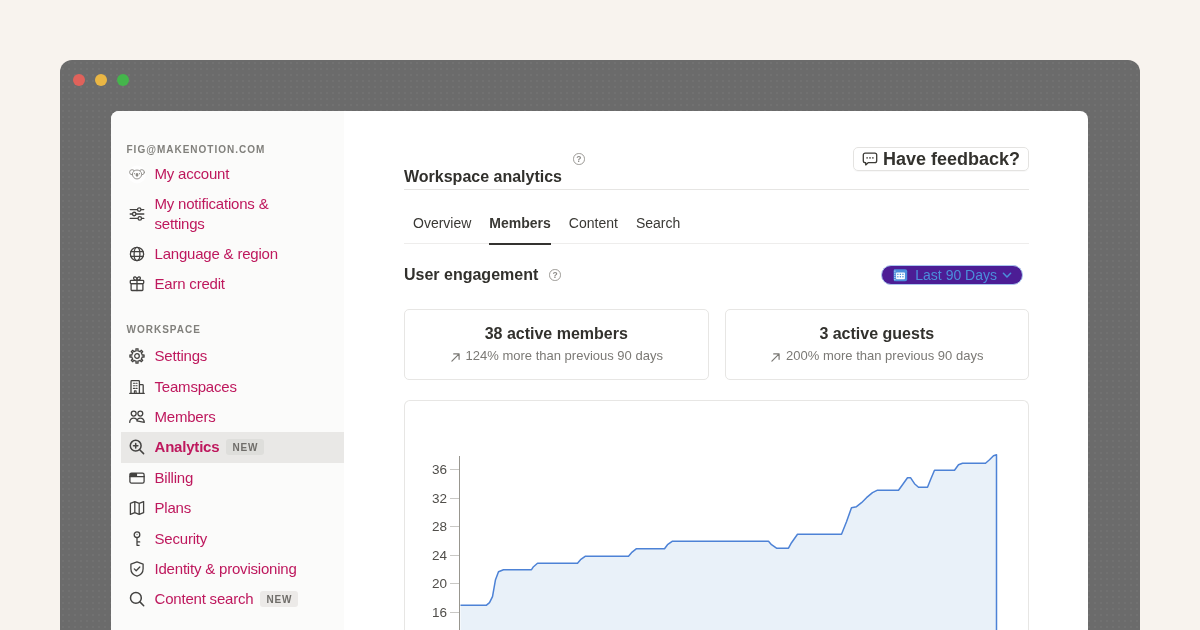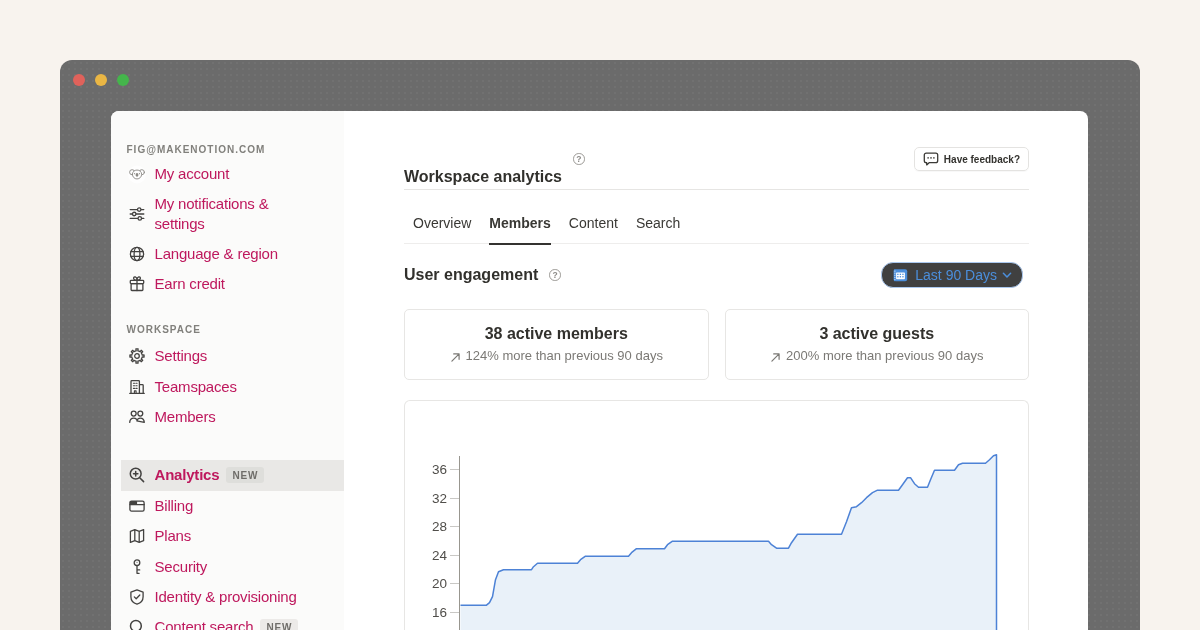--- a/index.html
+++ b/index.html
@@ -17,44 +17,44 @@
            background:#ffffff; border-radius:8px 8px 0 0; display:flex; overflow:hidden; }
   
   .side { width:233px; background:#fbfbfa; flex-shrink:0; padding-top:30px; position:relative; }
   .acct-label, .ws-label { font-size:10px; letter-spacing:1px; color:#81807c;
             font-weight:700; padding-left:15.5px; height:18px; line-height:18px; }
   .item { height:30px; display:flex; align-items:center; padding-left:17px; position:relative; }
   .item.two { height:50px; }
   .ws-label ~ .item { height:30.4px; }
   .item .ic { width:18px; height:18px; flex-shrink:0; display:flex; align-items:center; justify-content:center; }
   .item .lbl { margin-left:8.5px; font-size:15px; color:#be185d; letter-spacing:-0.2px; line-height:20px; }
-  .item.sel { background:#e9e8e6; margin-left:10px; padding-left:7px;margin-top:28px; }
+  .item.sel { background:#e9e8e6; margin-left:10px; padding-left:7px; }
   .item.sel .lbl { font-weight:700; }
   .badge { margin-left:7px; background:#dededb; color:#6f6d69; font-size:10px; font-weight:700;
            letter-spacing:0.8px; padding:2.5px 6px; border-radius:3px; }
   .badge.onwhite { background:#eceae8; }
   .ws-label { margin-top:22px; margin-bottom:2px; }
   svg.si { stroke:#434240; fill:none; stroke-width:1.3; stroke-linecap:round; stroke-linejoin:round; }
   
   .main { flex:1; padding:36px 59px 0 60px; position:relative; }
   .hdr { display:flex; align-items:center; height:24px; }
   .h1 { font-size:16px; font-weight:700; color:#31302c;margin-top:36px; }
   .help { width:11.5px; height:11.5px; border:1px solid #9d9b97; border-radius:50%; color:#8a8885;
           font-size:8.5px; font-weight:700; display:inline-flex; align-items:center; justify-content:center;
           margin-left:11px; }
   .fb-btn { margin-left:auto; height:24px; border:1px solid #e4e3e1; border-radius:5px;
             display:flex; align-items:center; padding:0 8px; box-shadow:0 1px 1px rgba(0,0,0,0.03); }
-  .fb-btn span { font-size:10px; font-weight:700; color:#33322e; margin-left:5px; }
+  .fb-btn span { font-size:18px; font-weight:700; color:#33322e; margin-left:5px; }
   .div1 { height:1px; background:#e6e5e3; margin-top:18px; }
   .tabs { display:flex; margin-top:14px; padding-left:9px; height:40px; border-bottom:1px solid #eeedec; align-items:flex-start; }
   .tab { font-size:14px; color:#393834; margin-right:18px; line-height:20px; margin-top:9px; }
   .tab.on { font-weight:700; border-bottom:2px solid #343330; padding-bottom:10px; }
   .eng-row { display:flex; align-items:center; margin-top:19px; height:24px; }
   .h2 { font-size:16px; font-weight:700; color:#31302c; }
-  .pill { margin-left:auto; margin-right:6px; height:26px; border:1px solid #aac8ef; border-radius:12px; background:#404040;
+  .pill { margin-left:auto; margin-right:6px; height:20px; border:1px solid #aac8ef; border-radius:12px; background:#4c1d95;
           display:flex; align-items:center; padding:0 10px 0 11px; }
   .pill span { color:#4b8edb; font-size:14px; font-weight:500; margin:0 5px 0 7px; }
   .cards { display:flex; gap:16px; margin-top:22px; }
   .card { flex:1; height:70.5px; border:1px solid #e7e6e4; border-radius:5px; background:#fff;
           text-align:center; padding-top:14.5px; }
   .card .big { font-size:16px; font-weight:700; color:#32312d; line-height:17px; }
   .card .sub { font-size:13px; color:#7b7975; margin-top:6px; display:flex; align-items:flex-end; justify-content:center; gap:5px; }
   .chartcard { position:relative; margin-top:20.5px; border:1px solid #e7e6e4; border-radius:6px 6px 0 0; border-bottom:none;
                background:#fff; height:260px; padding:17.5px 0 0 21px; }
   .ct { font-size:15px; font-weight:700; color:#33322e; letter-spacing:-0.15px; }

